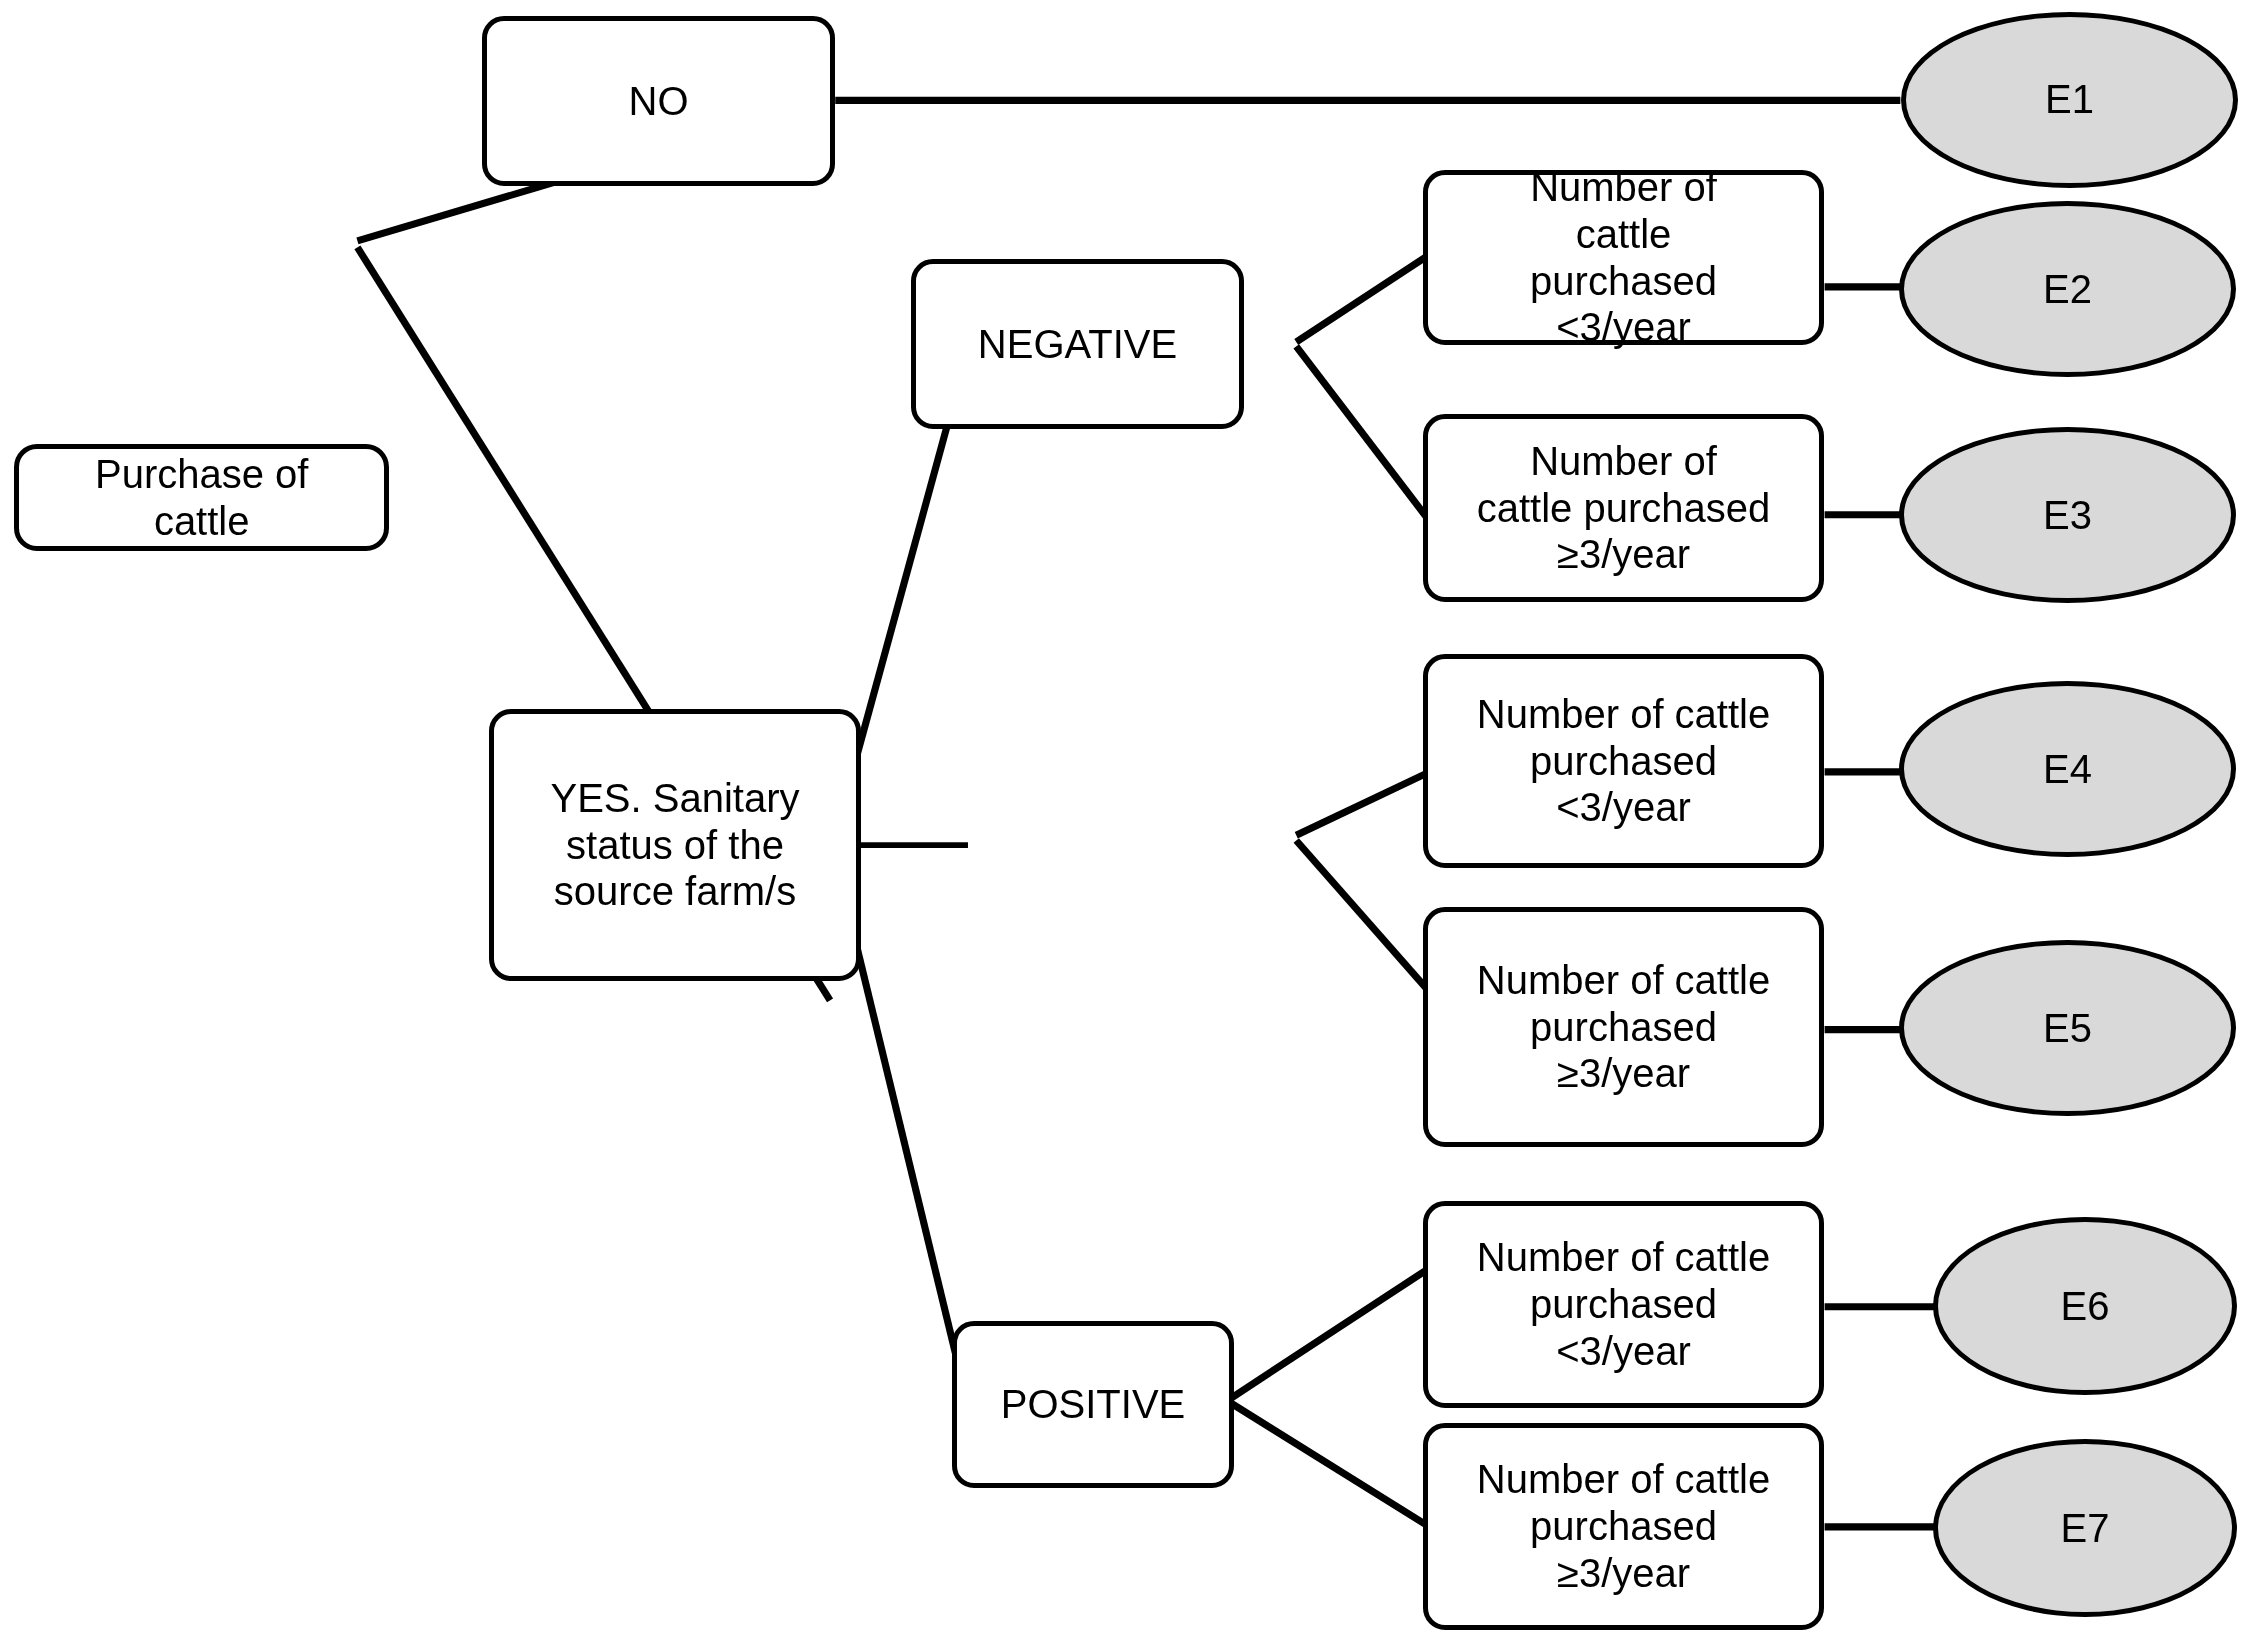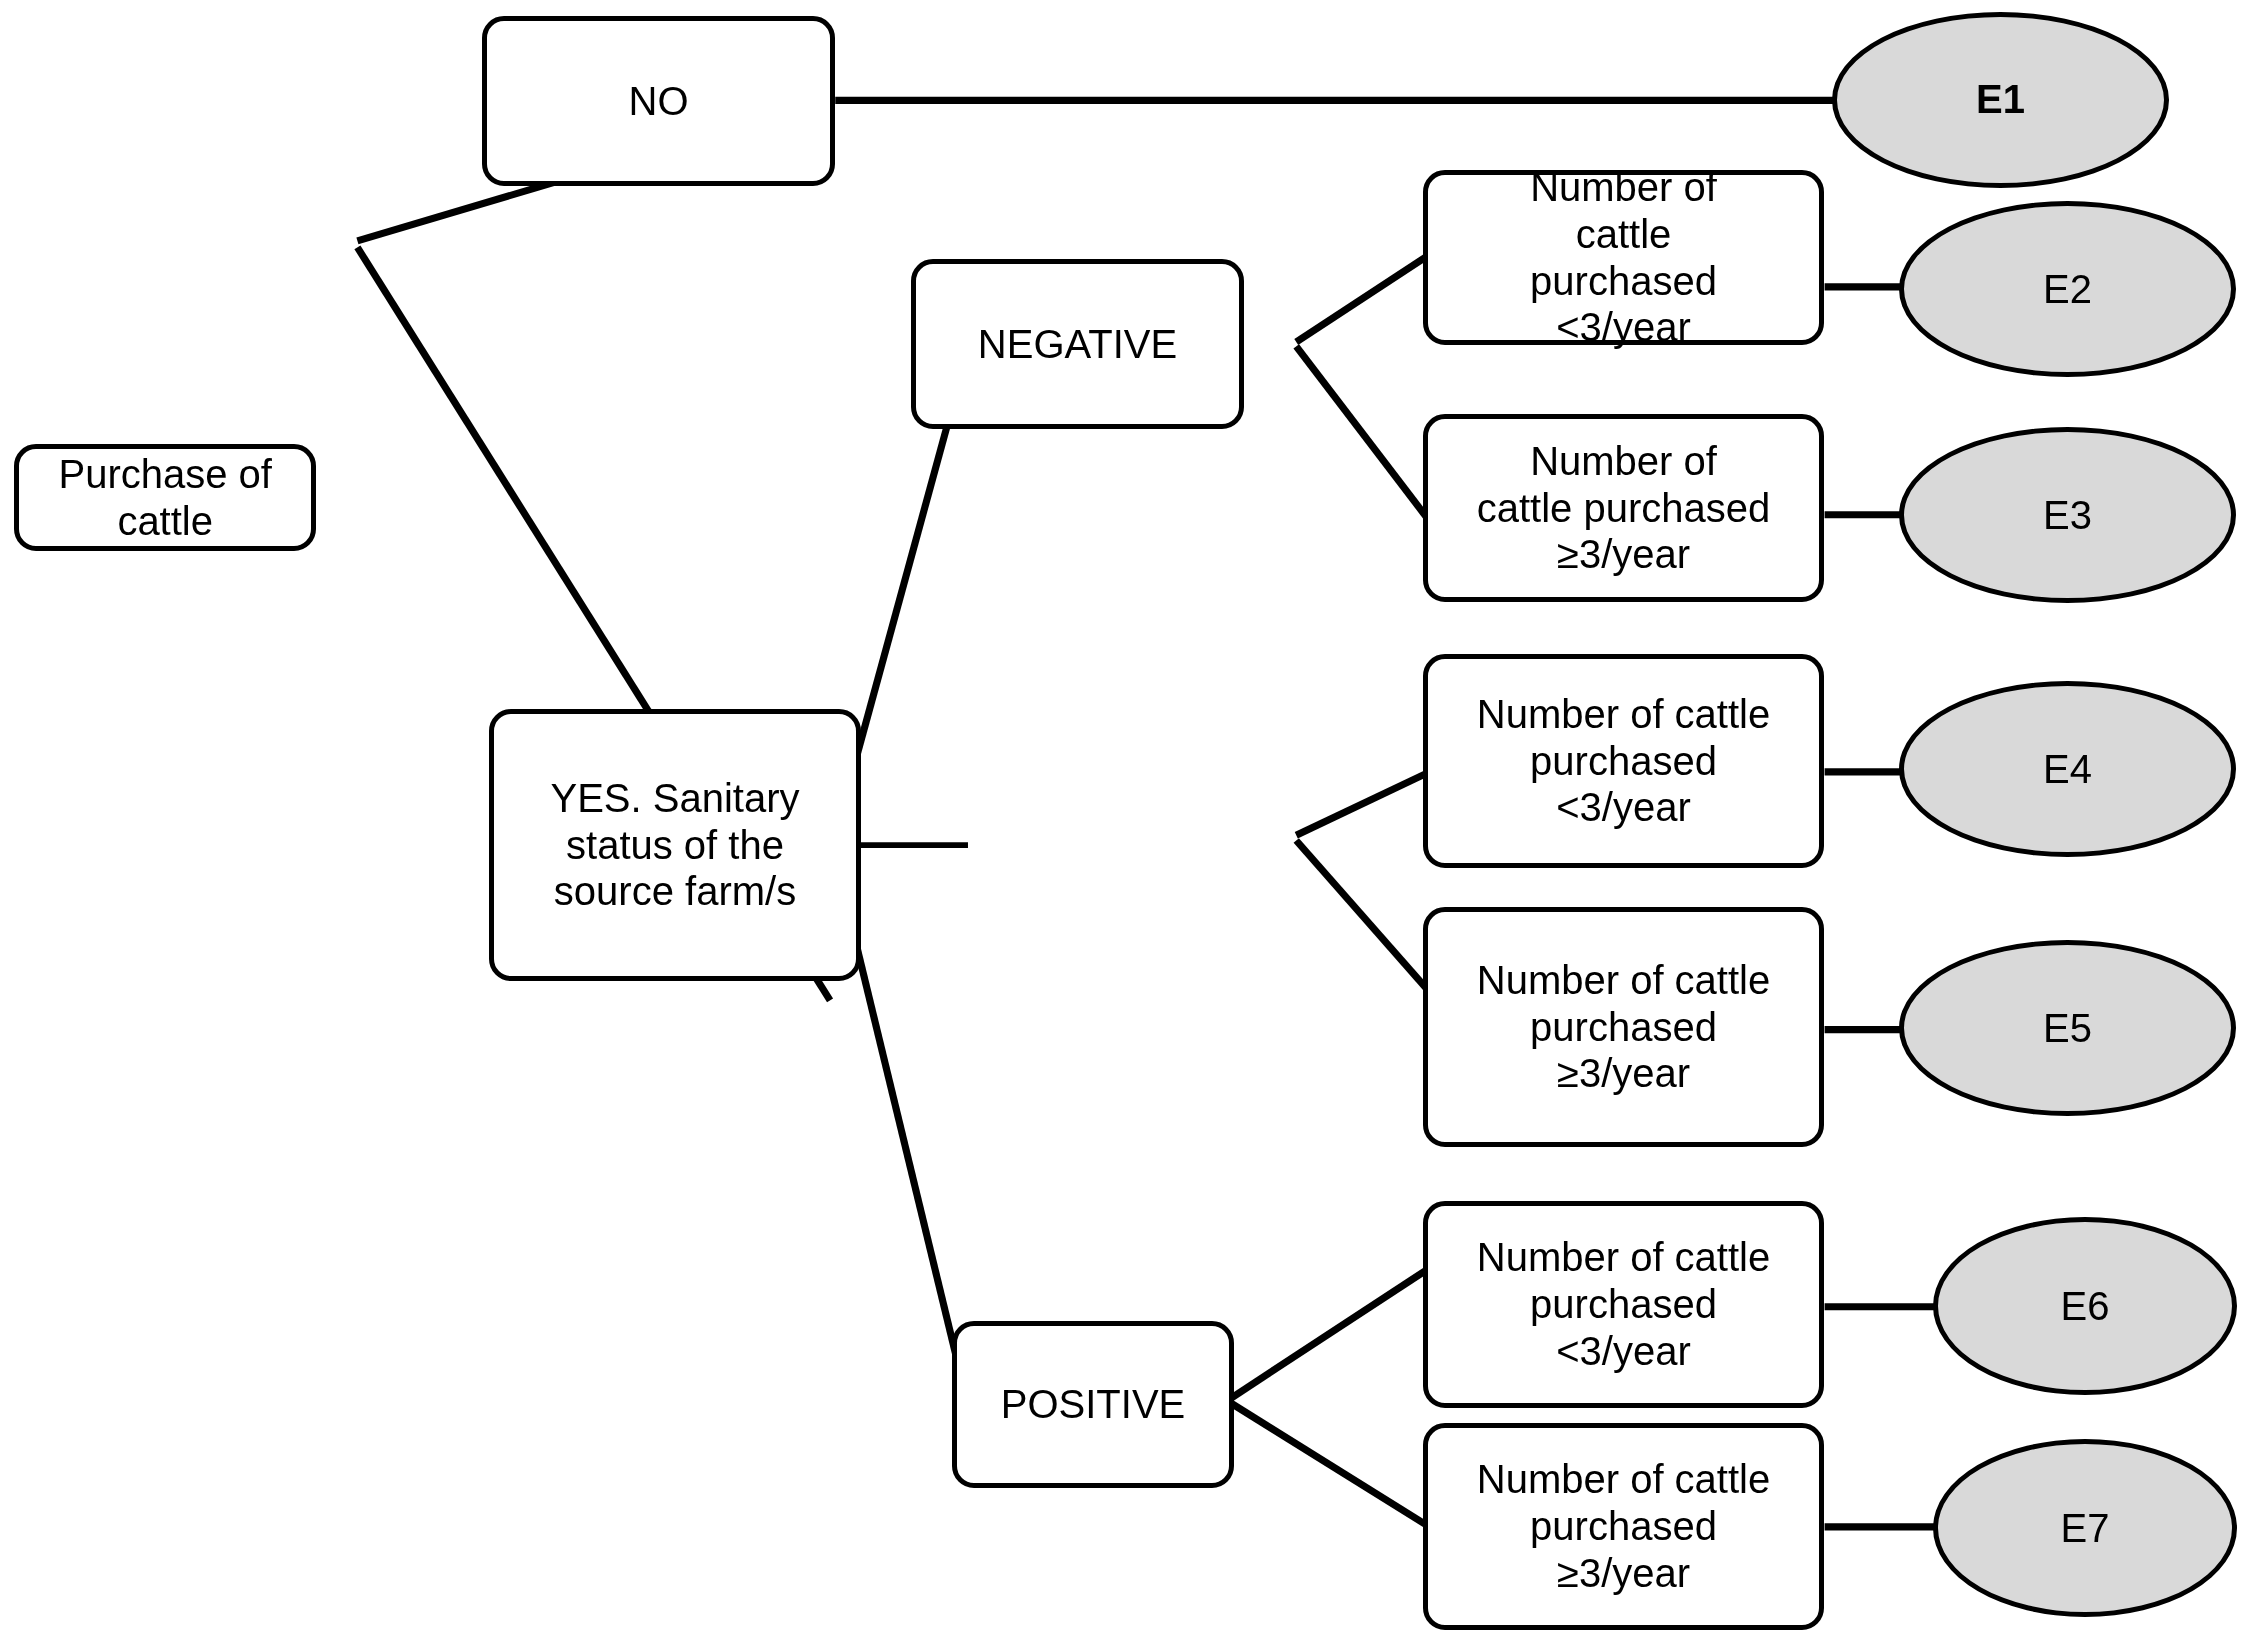--- a/index.html
+++ b/index.html
@@ -96,21 +96,21 @@
       <path d="M 1903 2158 L 2208 1958"></path>
 
       <path d="M 2818 2018 L 2990 2018"></path>
 
       <path d="M 1903 2168 L 2208 2358"></path>
 
       <path d="M 2818 2358 L 2990 2358"></path>
     </g>
   </svg>
 
-  <div class="node box fs-root" style="left:14.2px; top:444px; width:302px; height:107px;">
+  <div class="node box fs-root" style="left:14.2px; top:444px; width:375px; height:107px;border-radius:23px;">
     <span class="label">Purchase of
 cattle</span>
   </div>
 
   <div class="node box fs-branch" style="left:482px; top:16px; width:353px; height:170px;justify-content:center;">
     <span class="label">NO</span>
   </div>
 
   <div class="node box fs-branch" style="left:489px; top:709px; width:372px; height:272px;">
     <span class="label">YES. Sanitary
@@ -157,21 +157,21 @@
 purchased
 &lt;3/year</span>
   </div>
 
   <div class="node box fs-leaf" style="left:1423px; top:1423px; width:401px; height:207px;">
     <span class="label">Number of cattle
 purchased
 ≥3/year</span>
   </div>
 
-  <div class="node ellipse fs-out" style="left:1832px; top:11.7px; width:337px; height:176px;font-weight:bold;">
+  <div class="node ellipse fs-out" style="left:1901px; top:11.7px; width:337px; height:176px;">
     <span class="label">E1</span>
   </div>
 
   <div class="node ellipse fs-out" style="left:1899px; top:201px; width:337px; height:176px;">
     <span class="label">E2</span>
   </div>
 
   <div class="node ellipse fs-out" style="left:1899px; top:427px; width:337px; height:176px;">
     <span class="label">E3</span>
   </div>

